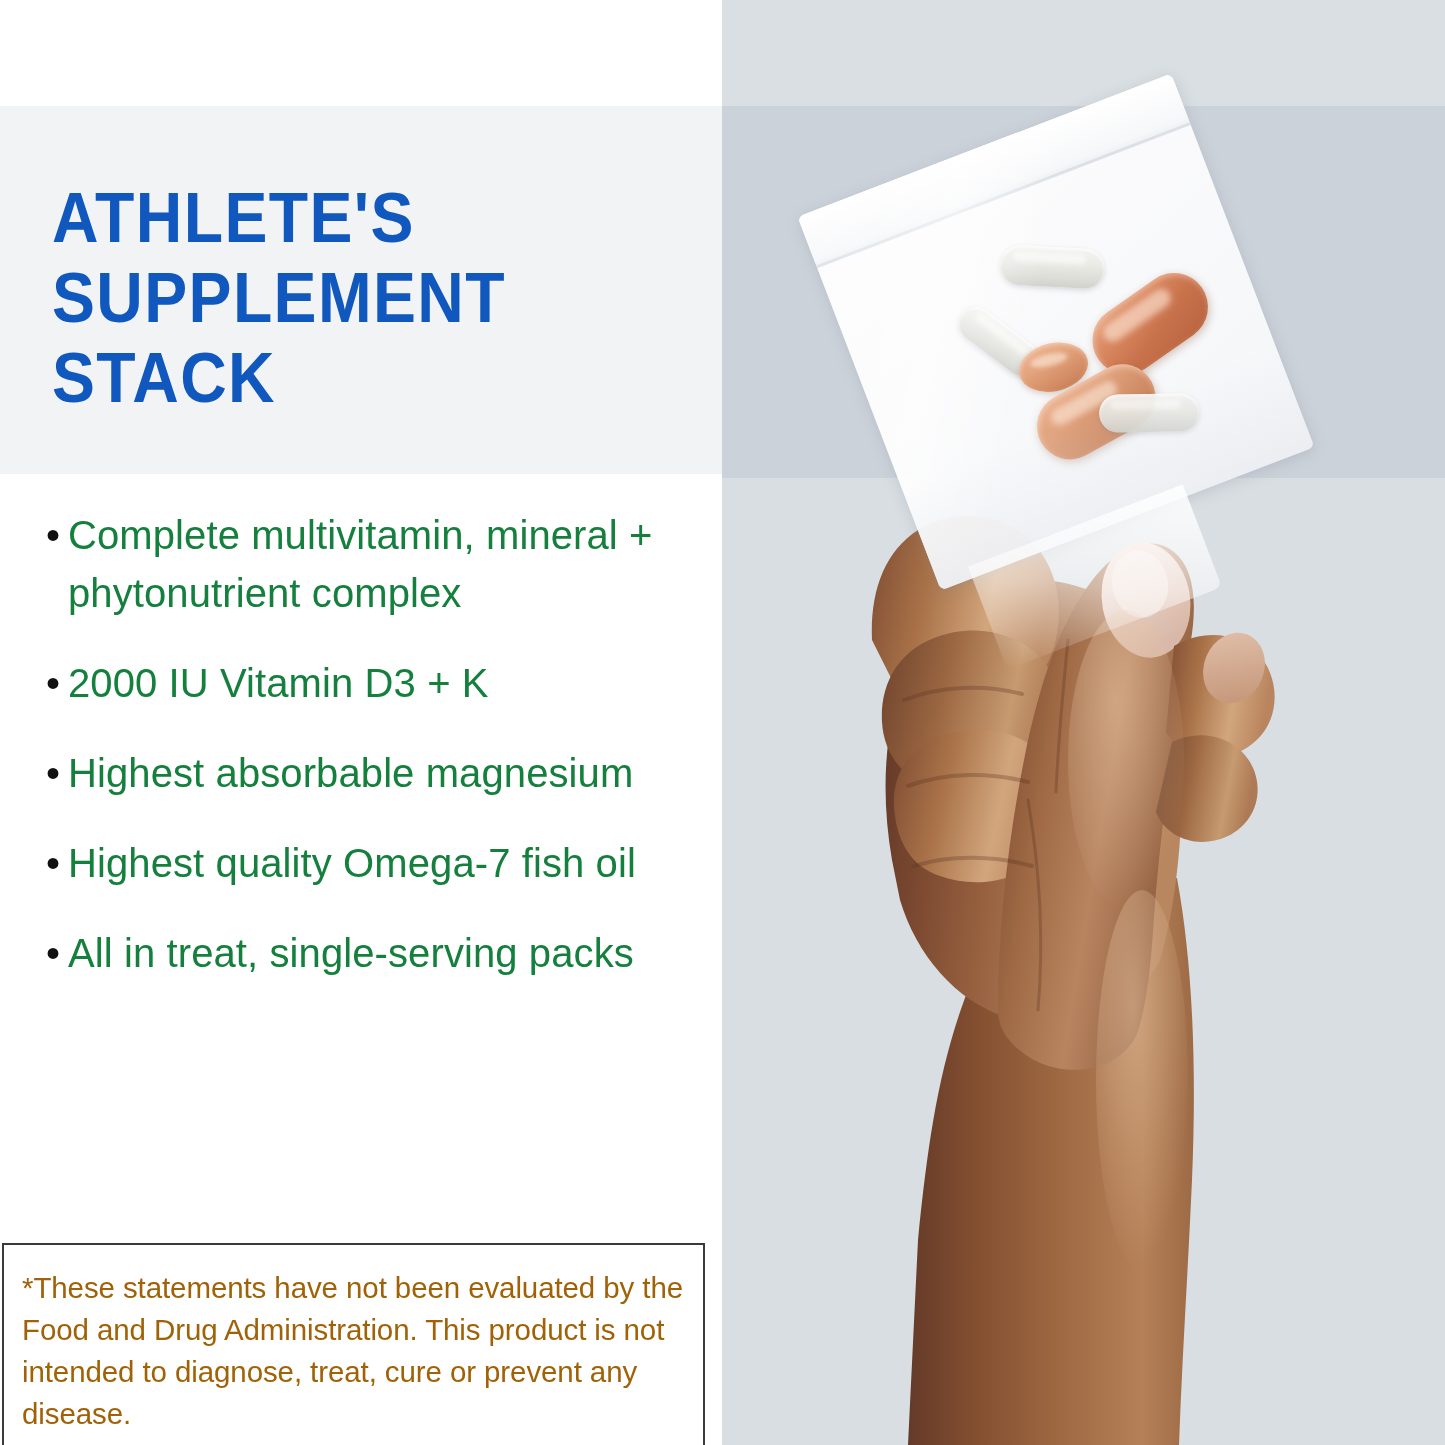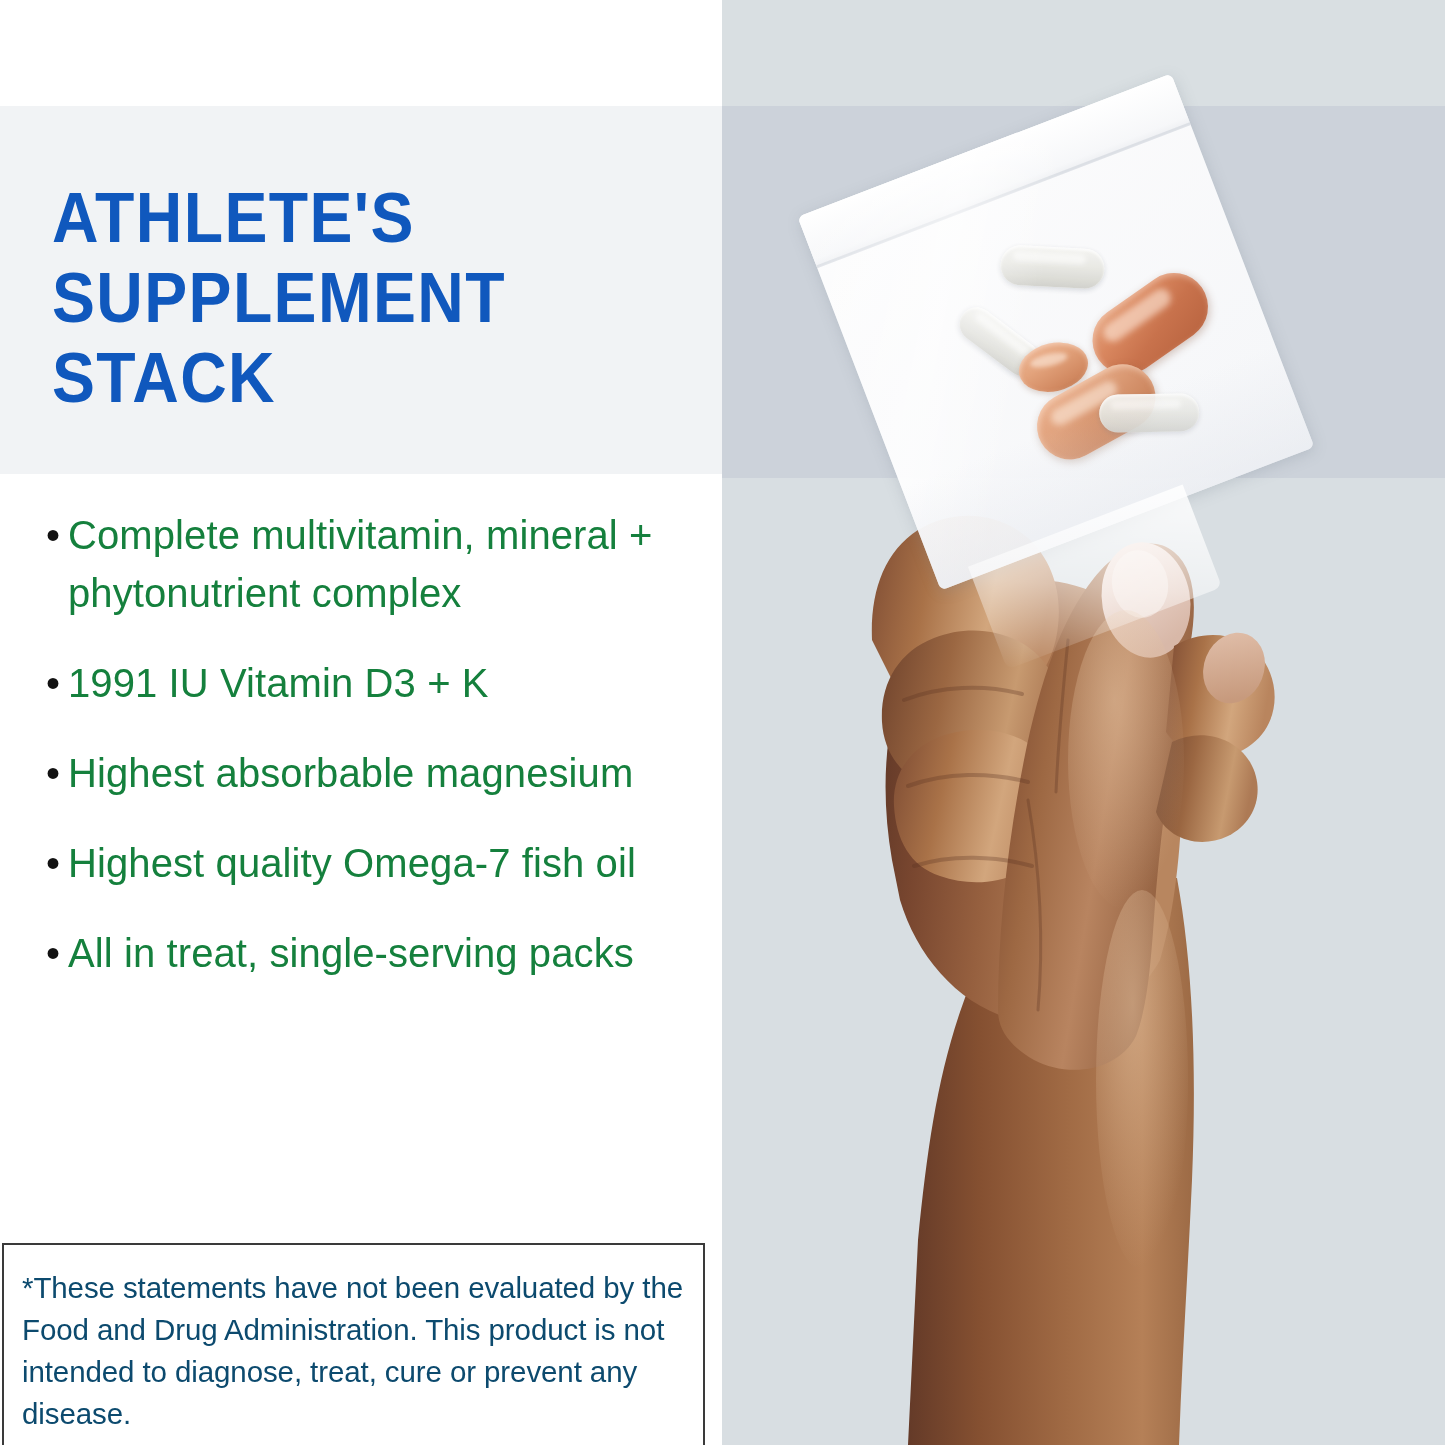--- a/index.html
+++ b/index.html
@@ -88,21 +88,21 @@
     background: #ffffff;
     box-sizing: border-box;
   }
   .disclaimer-text {
     position: absolute;
     left: 18px;
     top: 22px;
     width: 668px;
     font-size: 29.5px;
     line-height: 42px;
-    color: #0c4a6e;
+    color: #a16207;
     letter-spacing: -0.1px;
   }
 
   
   .right-panel {
     position: absolute;
     left: 722px; top: 0;
     width: 723px; height: 1445px;
     overflow: hidden;
     background: #d7dee1;
@@ -263,21 +263,21 @@
 
     <div class="bullets">
 
       <div class="bullet-row">
         <span class="bullet-dot">•</span>
         <span class="bullet-text">Complete multivitamin, mineral + phytonutrient complex</span>
       </div>
 
       <div class="bullet-row">
         <span class="bullet-dot">•</span>
-        <span class="bullet-text">1991 IU Vitamin D3 + K</span>
+        <span class="bullet-text">2000 IU Vitamin D3 + K</span>
       </div>
 
       <div class="bullet-row">
         <span class="bullet-dot">•</span>
         <span class="bullet-text">Highest absorbable magnesium</span>
       </div>
 
       <div class="bullet-row">
         <span class="bullet-dot">•</span>
         <span class="bullet-text">Highest quality Omega-7 fish oil</span>

